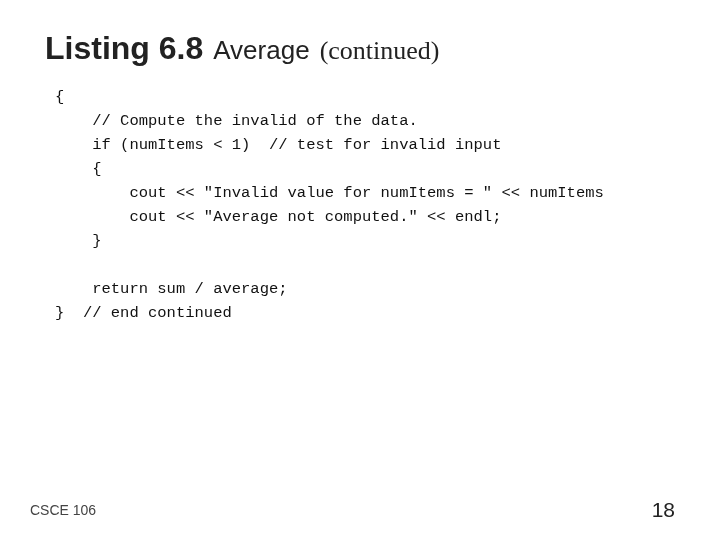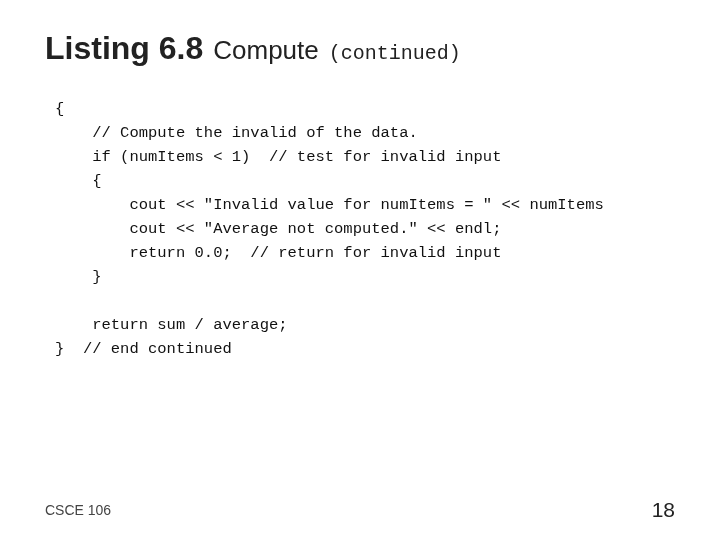--- a/index.html
+++ b/index.html
@@ -22,21 +22,21 @@
       height: 540px;
       background: #ffffff;
       padding: 30px 45px 25px 45px;
       position: relative;
     }
 
     .title-row {
       display: flex;
       align-items: baseline;
       gap: 10px;
-      margin-bottom: 30px;
+      margin-bottom: 18px;
     }
 
     .title-listing {
       font-size: 32px;
       font-weight: bold;
       color: #222222;
       font-family: Arial, Helvetica, sans-serif;
     }
 
     .title-function {
@@ -47,43 +47,43 @@
     }
 
     .title-code {
       font-size: 26px;
       font-weight: bold;
       color: #222222;
       font-family: 'Courier New', Courier, monospace;
     }
 
     .title-continued {
-      font-size: 20px;
+      font-size: 26px;
       font-weight: normal;
       color: #222222;
-      font-family: Liberation Mono, monospace;
+      font-family: Liberation Serif, serif;
     }
 
     .code-block {
       font-family: 'Courier New', Courier, monospace;
       font-size: 15.5px;
       color: #111111;
       line-height: 1.55;
       margin-left: 10px;
     }
 
     .code-line {
       white-space: pre;
       display: block;
     }
 
     .footer {
       position: absolute;
       bottom: 18px;
-      left: 45px;
+      left: 30px;
       right: 45px;
       display: flex;
       justify-content: space-between;
       align-items: center;
     }
 
     .footer-left {
       font-size: 14px;
       color: #444444;
       font-family: Arial, Helvetica, sans-serif;
@@ -95,32 +95,31 @@
       font-family: Arial, Helvetica, sans-serif;
     }
   </style>
 </head>
 <body>
 
 <div class="slide-container">
 
   <div class="title-row">
     <span class="title-listing">Listing 6.8</span>
-    <span class="title-function">Compute</span>
+    <span class="title-function">Average</span>
     <span class="title-continued">(continued)</span>
   </div>
 
   <div class="code-block">
     <span class="code-line">{</span>
     <span class="code-line">    // Compute the invalid of the data.</span>
     <span class="code-line">    if (numItems &lt; 1)  // test for invalid input</span>
     <span class="code-line">    {</span>
     <span class="code-line">        cout &lt;&lt; "Invalid value for numItems = " &lt;&lt; numItems</span>
     <span class="code-line">        cout &lt;&lt; "Average not computed." &lt;&lt; endl;</span>
-    <span class="code-line">        return 0.0;  // return for invalid input</span>
     <span class="code-line">    }</span>
     <span class="code-line">&nbsp;</span>
     <span class="code-line">    return sum / average;</span>
     <span class="code-line">}  // end continued</span>
   </div>
 
   <div class="footer">
     <span class="footer-left">CSCE 106</span>
     <span class="footer-right">18</span>
   </div>

